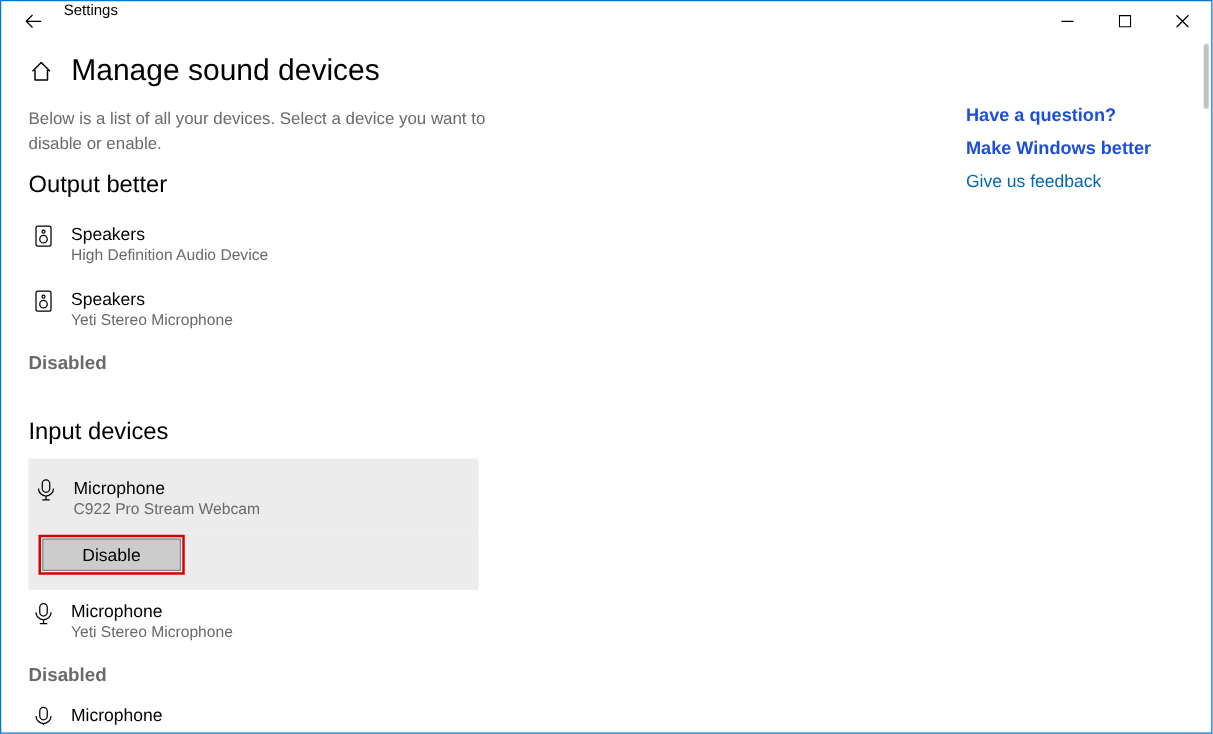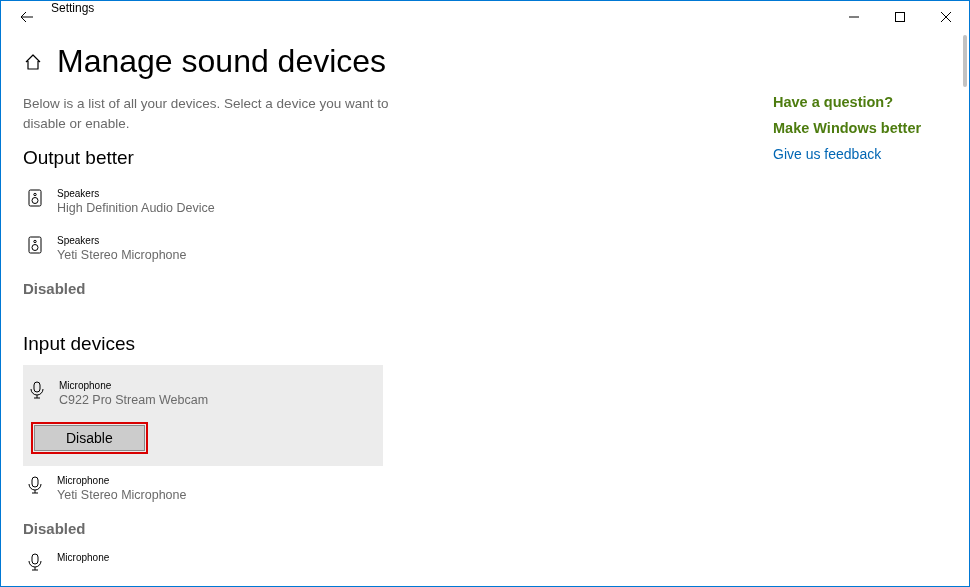--- a/index.html
+++ b/index.html
@@ -6,45 +6,45 @@
   body { width: 970px; height: 587px; background: #fff; border: 1px solid #0078d4; overflow: hidden; position: relative; }
   
   .titlebar { height: 32px; display: flex; align-items: flex-start; padding-left: 10px; }
   .back-btn { width: 32px; height: 32px; display: flex; align-items: center; justify-content: center; cursor: pointer; }
   .title-text { font-size: 12px; margin-left: 8px; color: #000; }
   .win-controls { position: absolute; right: 0; top: 0; display: flex; }
   .win-btn { width: 46px; height: 32px; display: flex; align-items: center; justify-content: center; cursor: pointer; }
   
   .header { display: flex; align-items: center; padding: 10px 22px 14px 22px; }
   .home-icon { width: 20px; height: 20px; margin-right: 14px; }
-  .page-title { font-size: 32px; font-weight: 400; color: #000; }
+  .page-title { font-size: 24px; font-weight: 400; color: #000; }
   
   .content { display: flex; padding: 0 22px; height: calc(100% - 90px); overflow-y: auto; }
   .main { flex: 0 0 720px; }
   .sidebar { padding-left: 30px; flex: 1; }
   
   .description { font-size: 13.5px; color: #6a6a6a; line-height: 1.45; max-width: 370px; margin-bottom: 14px; }
   
   .section-title { font-size: 19px; font-weight: 400; color: #000; margin-bottom: 10px; margin-top: 6px; }
   .section-title.spaced { margin-top: 30px; }
   
   .device-item { display: flex; align-items: flex-start; padding: 8px 0 8px 2px; max-width: 360px; }
   .device-item.selected { background: #ececec; padding-top: 14px; padding-bottom: 12px; padding-left: 4px; }
   .device-icon { width: 20px; height: 20px; margin-right: 12px; margin-top: 1px; flex-shrink: 0; }
   .device-text { display: flex; flex-direction: column; }
-  .device-name { font-size: 10px; color: #000; line-height: 1.3; }
+  .device-name { font-size: 14px; color: #000; line-height: 1.3; }
   .device-sub { font-size: 12.5px; color: #6a6a6a; line-height: 1.4; }
   
   .disabled-label { font-size: 15px; color: #6a6a6a; padding: 6px 0 6px 0; margin-top: 2px; font-weight: bold; }
   
   .action-btn-wrap { background: #ececec; max-width: 360px; padding: 0 0 12px 8px; }
   .action-btn { display: inline-block; background: #cccccc; border: 1.5px solid #888; padding: 4px 31px; font-size: 14px; cursor: pointer; }
   .action-highlight { border: 2.5px solid #d80000; display: inline-block; padding: 1px; }
   
-  .sidebar-heading { font-size: 14.5px; font-weight: 600; color: #4d7c0f; margin-bottom: 10px; }
+  .sidebar-heading { font-size: 14.5px; font-weight: 600; color: #1d4ed8; margin-bottom: 10px; }
   .sidebar-link { font-size: 14px; color: #0066b4; margin-bottom: 28px; display: block; cursor: pointer; }
   
   .scrollbar-stub { position: absolute; right: 2px; top: 34px; width: 4px; height: 52px; background: #c2c2c2; border-radius: 2px; }
 </style>
 </head>
 <body>
 
 <div class="titlebar">
   <div class="back-btn">
     <svg width="14" height="14" viewBox="0 0 14 14">

